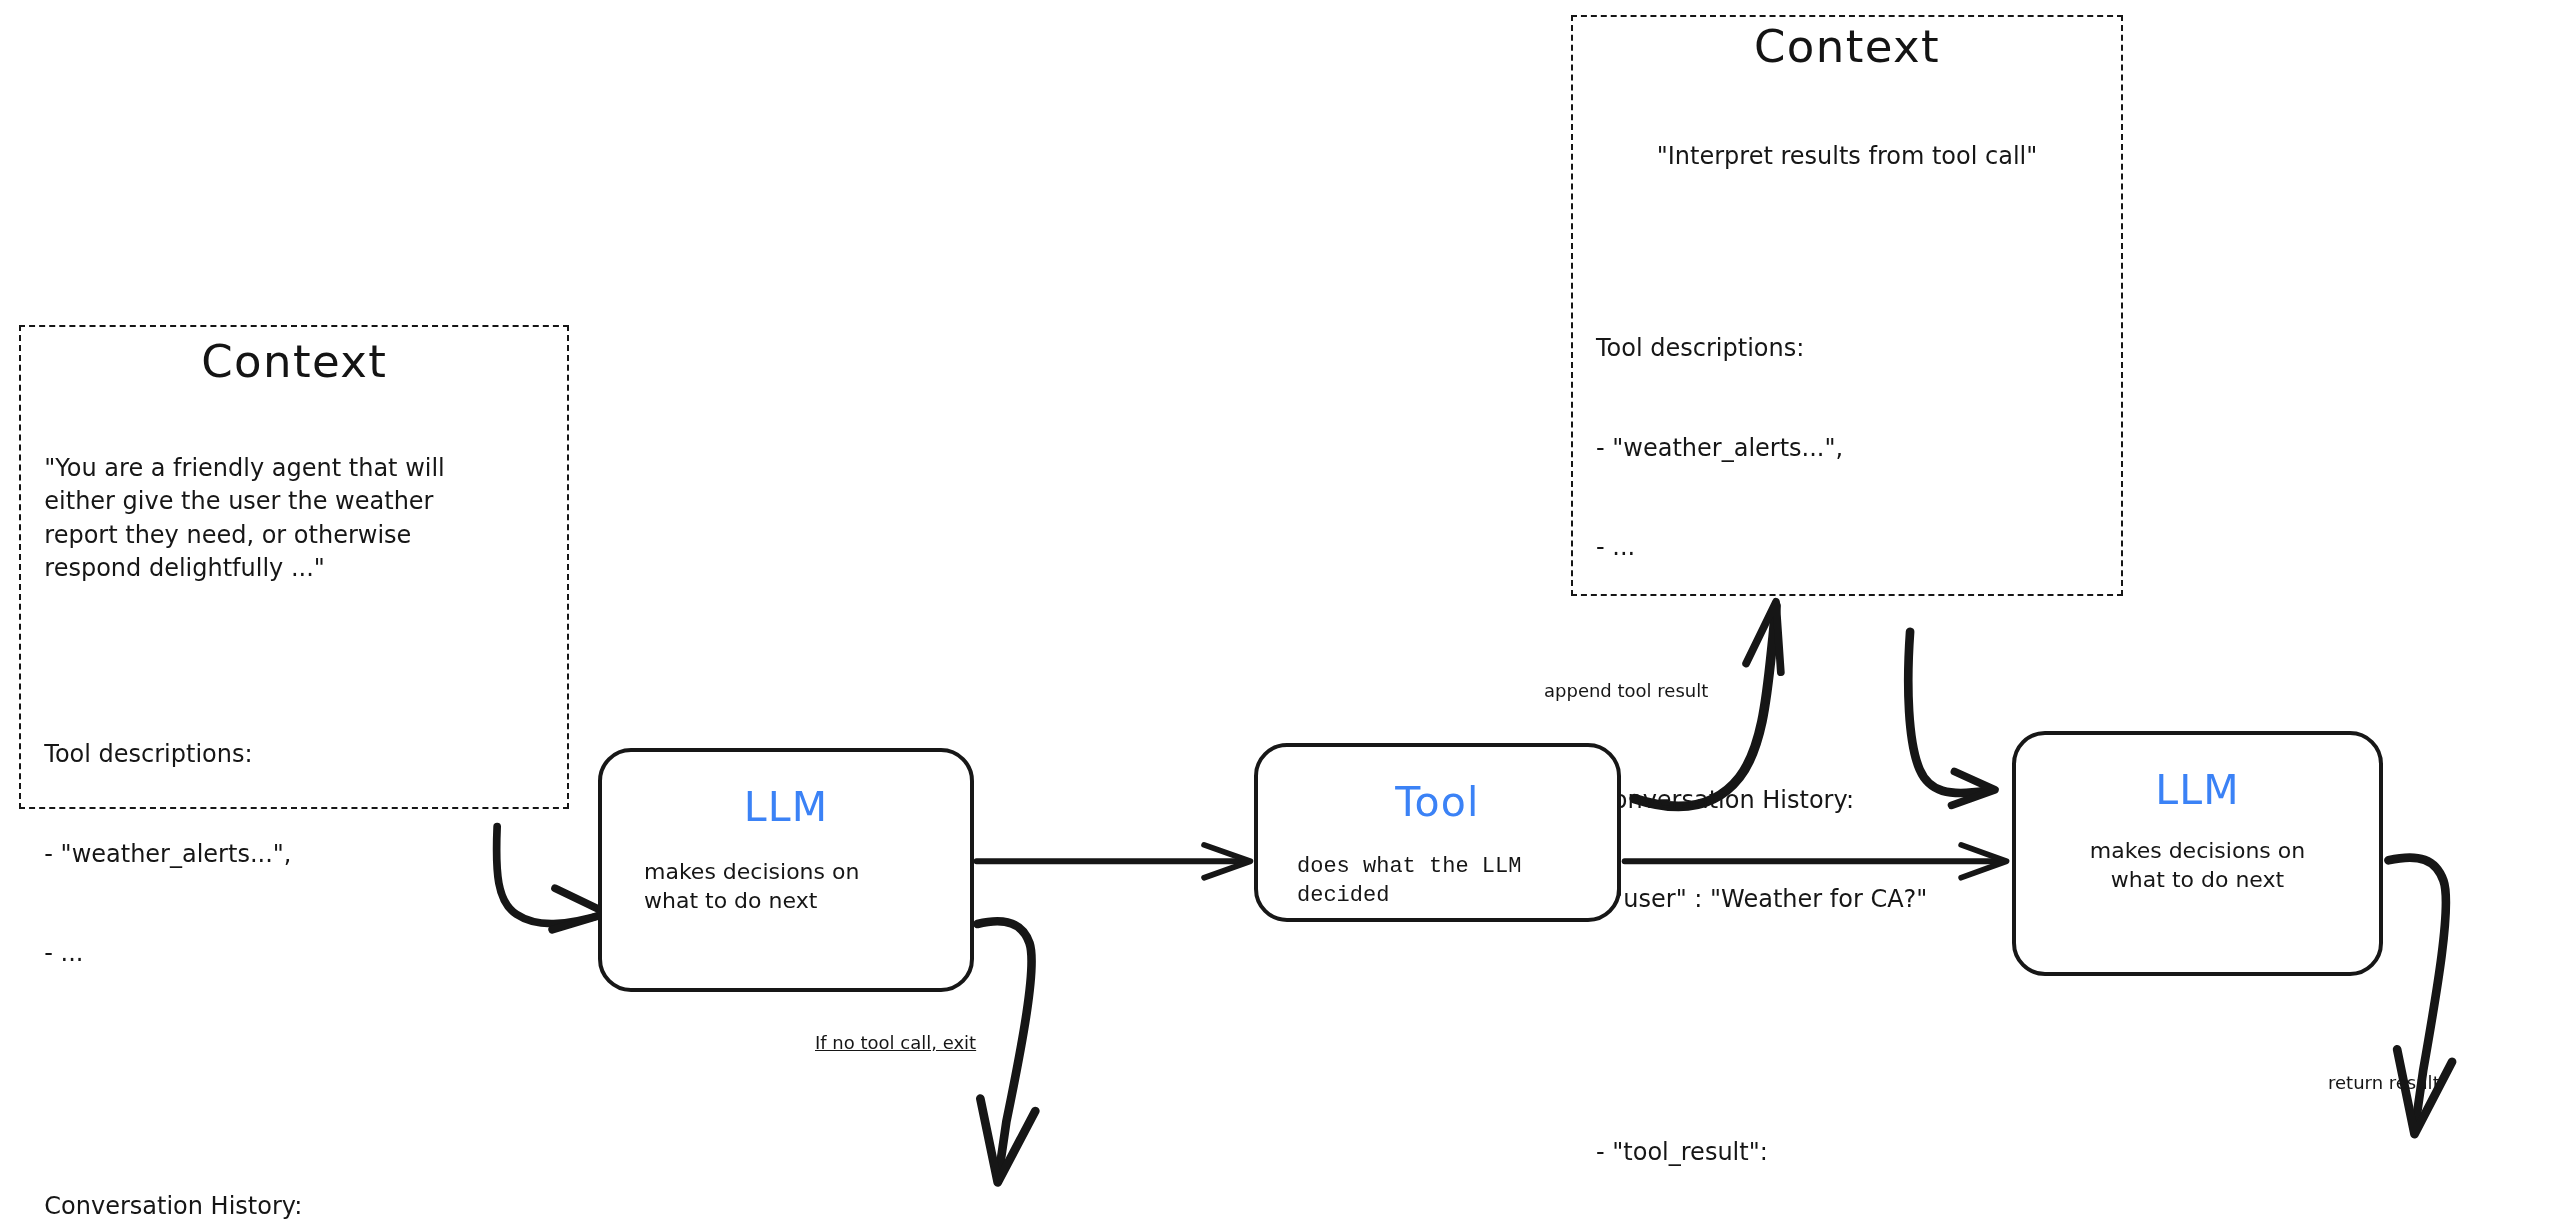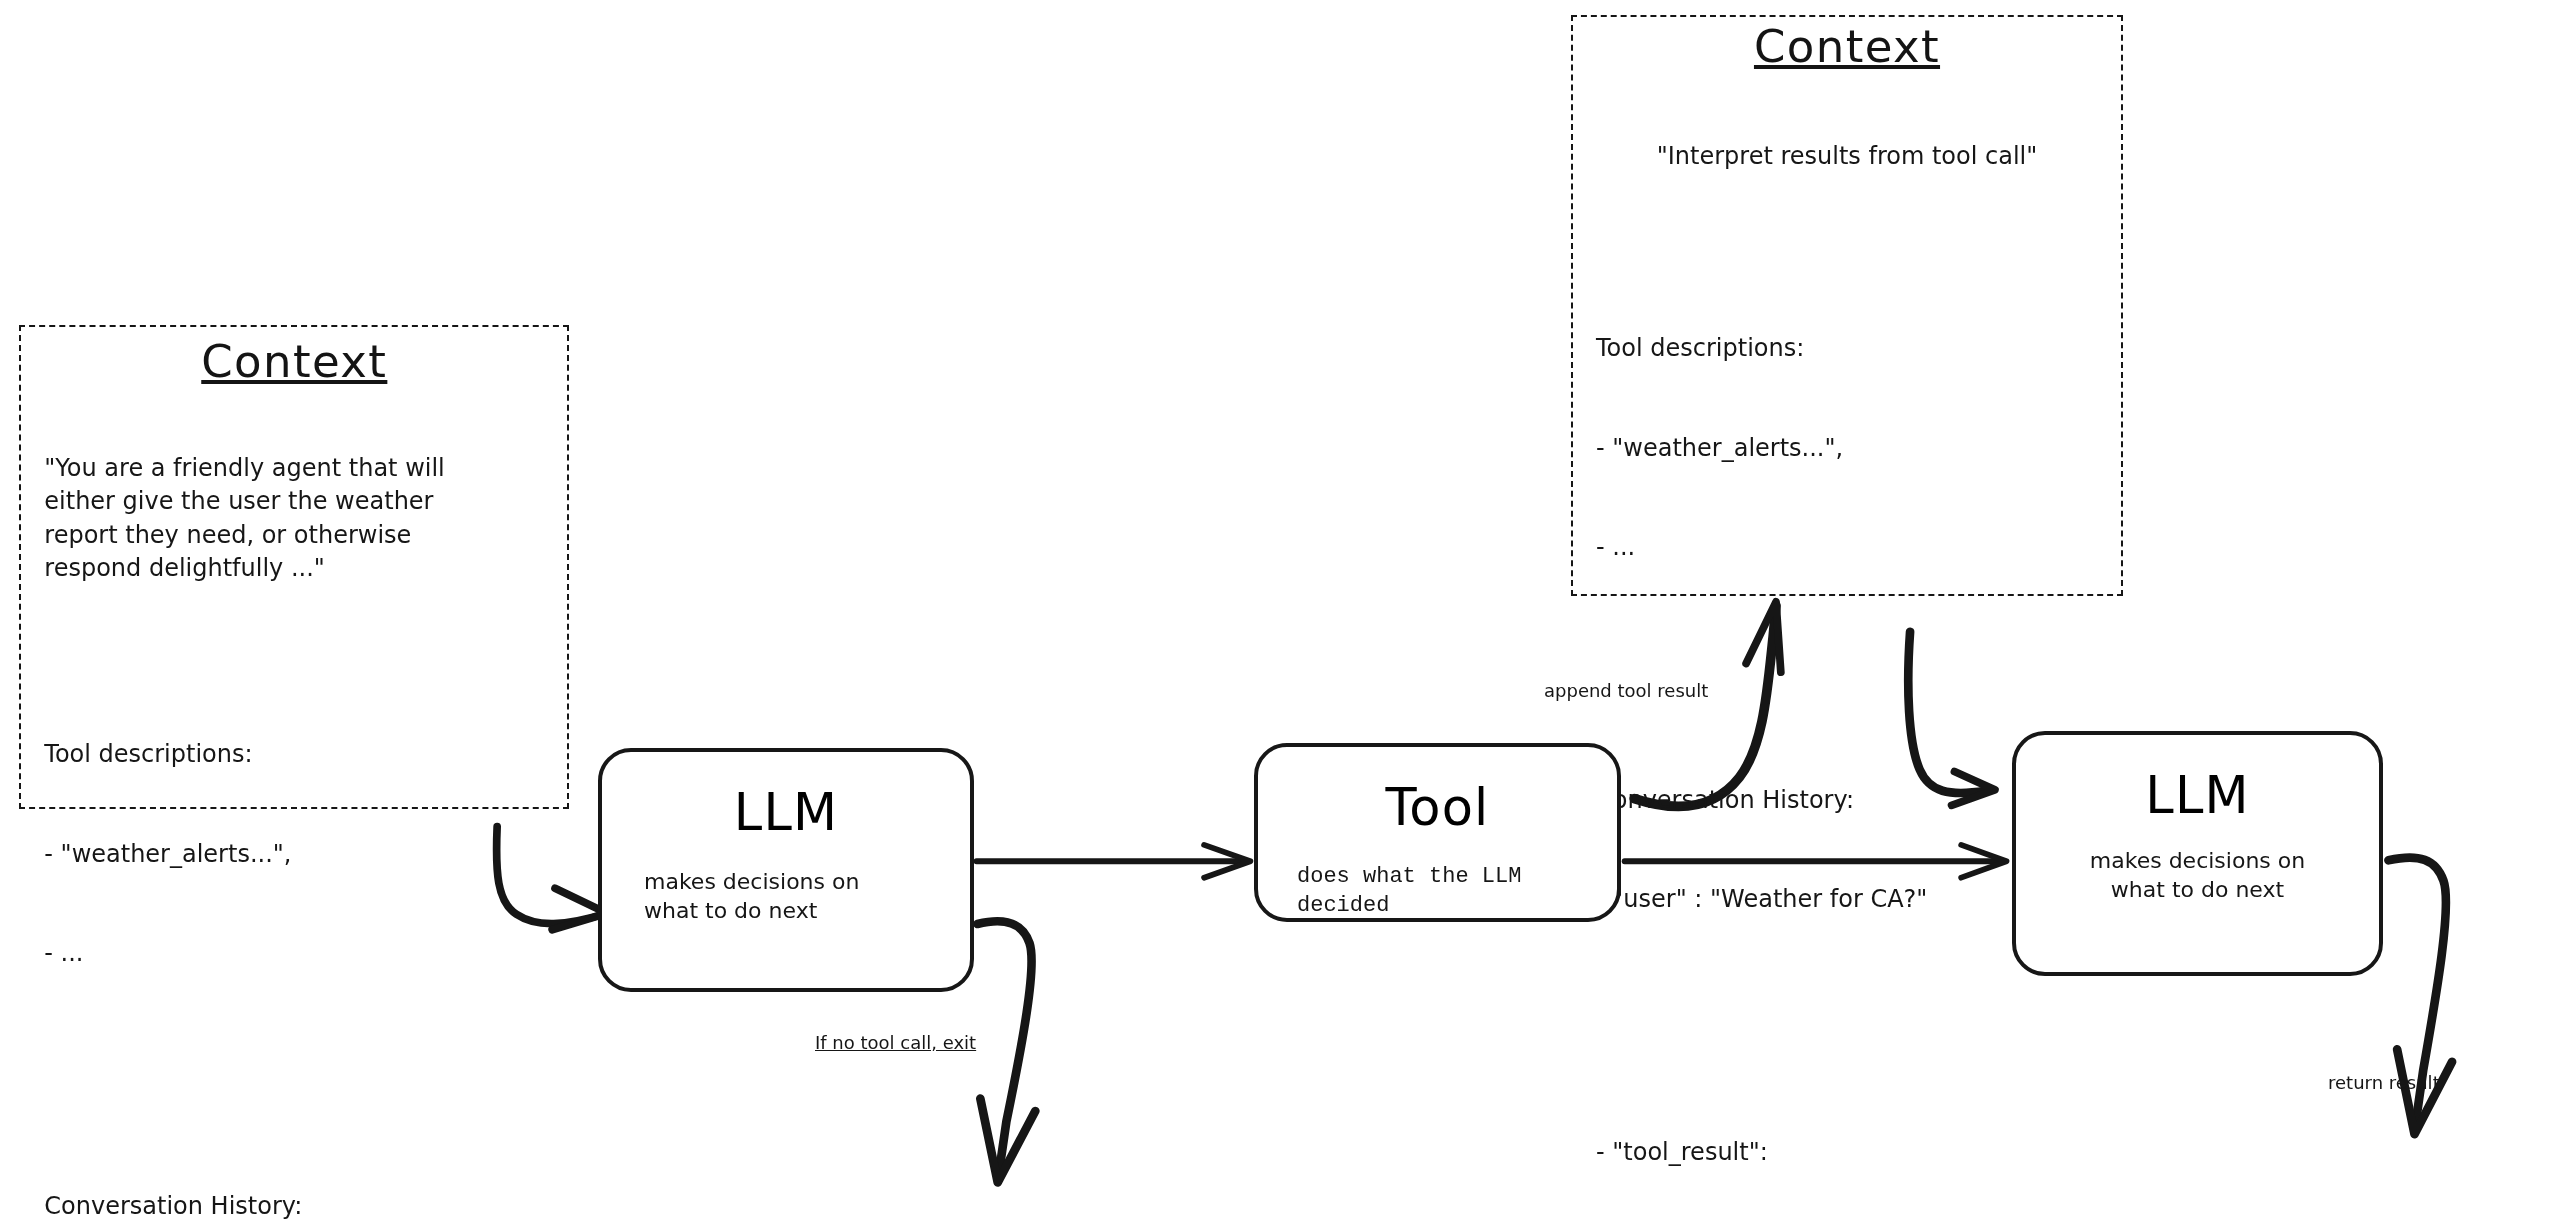--- a/index.html
+++ b/index.html
@@ -52,21 +52,20 @@
   }
 
   .ctx-title {
     text-align: center;
     font-size: 45px;
     letter-spacing: 1.4px;
     color: #141414;
     margin-top: 9.6px;
     line-height: 1.1;
     font-family: "DejaVu Sans", sans-serif;
-    text-decoration: underline;
   }
   #ctx-right .ctx-title {
     margin-top: 5.8px;
     font-size: 45px;
   }
 
   .ctx-body {
     padding: 0 19.3px;
     font-size: 24px;
     line-height: 1.38;
@@ -96,24 +95,24 @@
     display: flex;
     flex-direction: column;
     align-items: center;
     justify-content: flex-start;
   }
   #node-llm-1 { left: 598px;  top: 748px; width: 376px; height: 244px; }
   #node-tool  { left: 1254px; top: 743px; width: 367px; height: 179px; }
   #node-llm-2 { left: 2012px; top: 731px; width: 371px; height: 245px; }
 
   .node-title {
-    font-size: 51px;
+    font-size: 41px;
     letter-spacing: 1.2px;
     margin-top: 35px;
-    color: #000000;
+    color: #3b82f6;
     line-height: 1;
   }
   .node-sub {
     margin-top: 29px;
     font-size: 22px;
     line-height: 1.34;
     color: #161616;
     text-align: left;
     width: 100%;
     padding: 0 42px;

